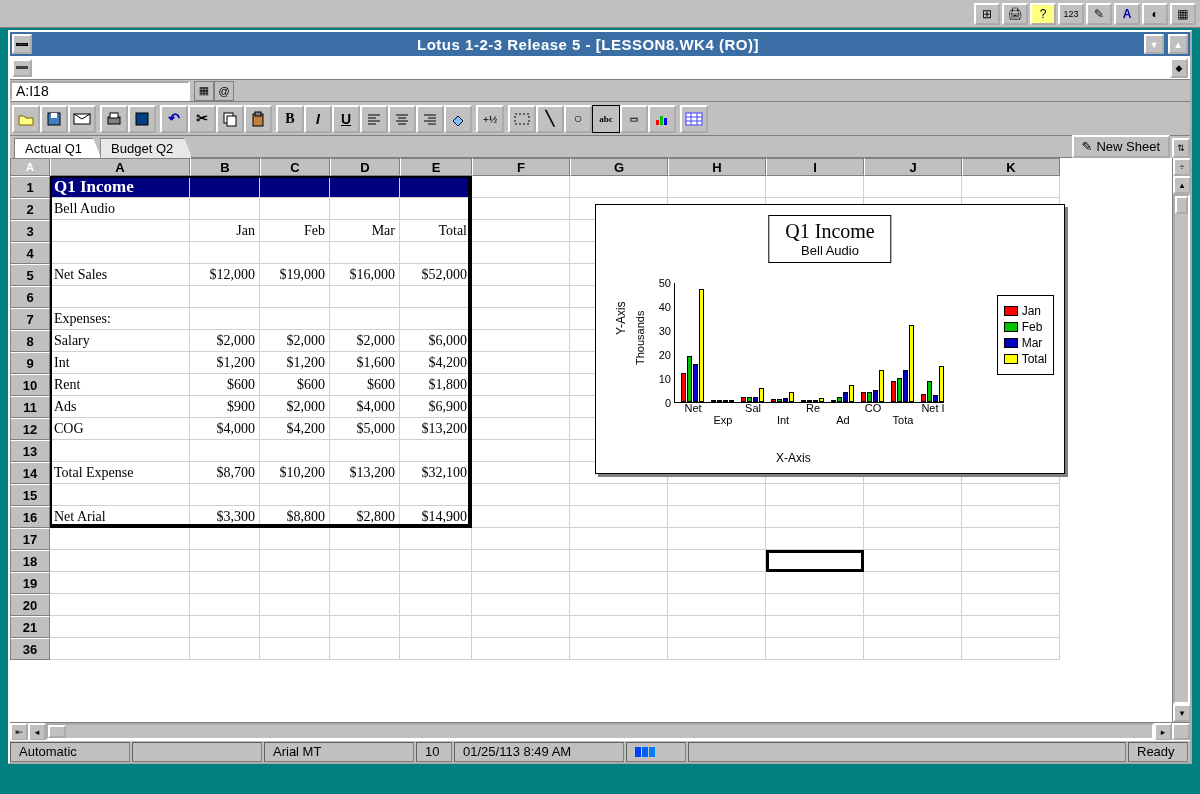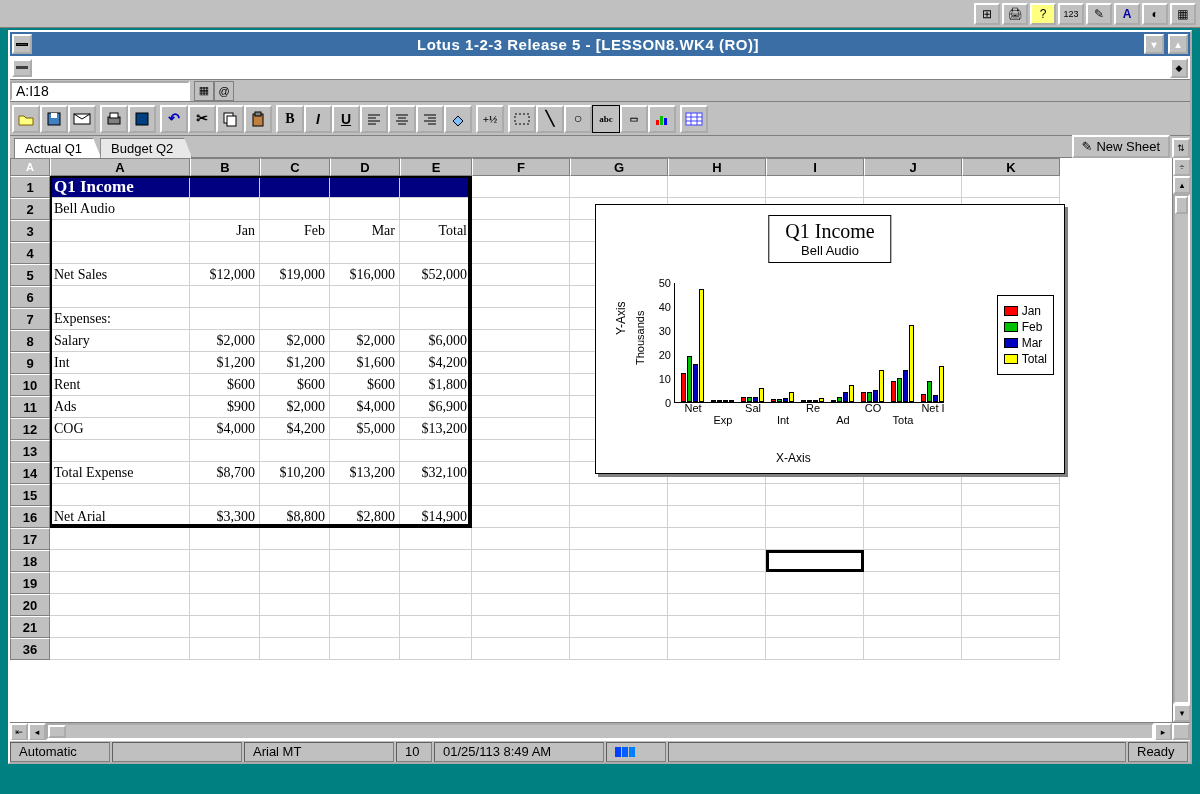--- a/index.html
+++ b/index.html
@@ -685,21 +685,21 @@
       <div class="nav-btn">◂</div>
     </div>
     <div class="scroll-track">
         <div class="scroll-thumb" style="left:0;top:0;height:100%;width:18px"></div>
       </div>
     <div class="nav-btn">▸</div>
     <div style="width:18px;background:#c0c0c0;border:2px outset #fff"></div>
   </div>
 
   <div class="statusbar">
-    <div class="status-cell" style="width:100px">Automatic</div>
+    <div class="status-cell" style="width:120px">Automatic</div>
     <div class="status-cell" style="width:130px"></div>
     <div class="status-cell" style="width:150px">Arial MT</div>
     <div class="status-cell" style="width:36px">10</div>
     <div class="status-cell" style="width:170px">01/25/113  8:49 AM</div>
     <div class="status-cell" style="width:60px">
         <span style="display:flex;gap:1px">
           <span style="width:6px;height:10px;background:#0040ff"></span>
           <span style="width:6px;height:10px;background:#0060ff"></span>
           <span style="width:6px;height:10px;background:#0080ff"></span>
         </span>

